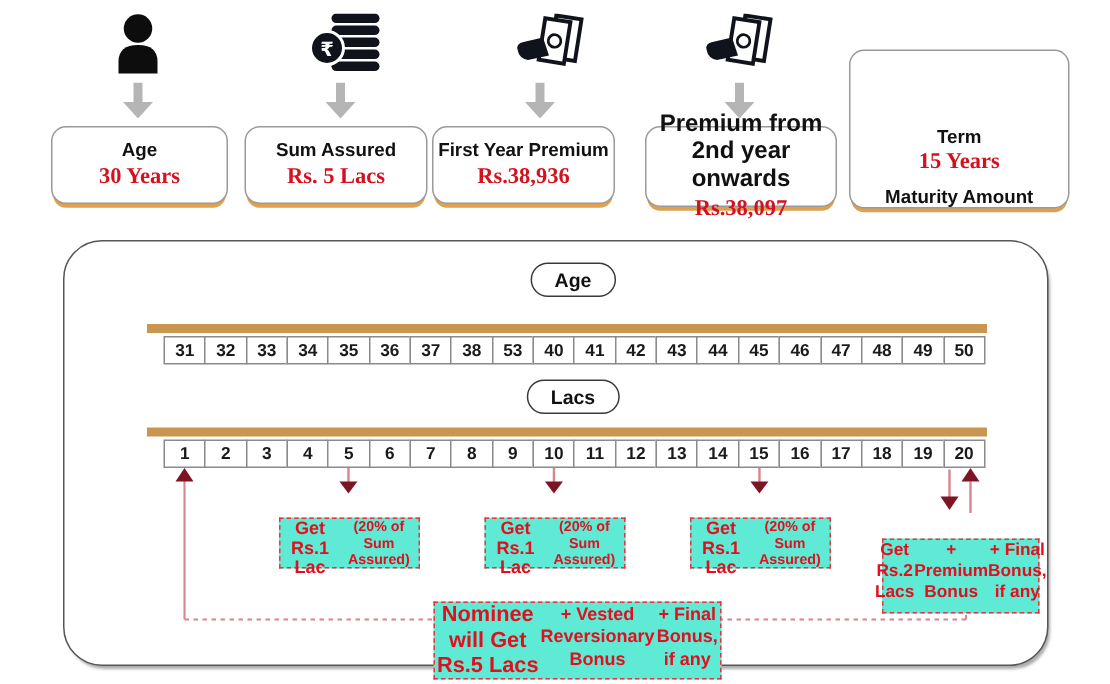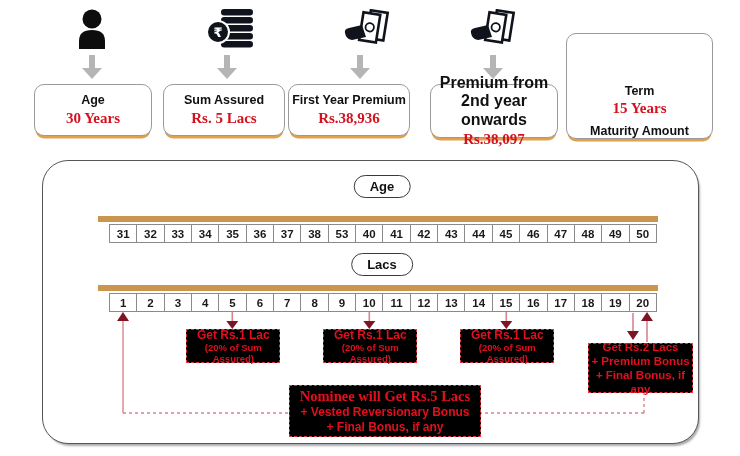--- a/index.html
+++ b/index.html
@@ -44,30 +44,31 @@
   .cellrow{position:absolute;left:66px;width:548px;height:19px;display:flex;}
   .cellrow.age{top:63px;}
   .cellrow.year{top:132px;}
   .cell{
     flex:1;border:1px solid #8a8a8a;margin-left:-1px;background:#fff;
     font-size:11.5px;font-weight:bold;color:#1a1a1a;text-align:center;line-height:18px;
   }
   .cell:first-child{margin-left:0;}
   
   .callout{
-    position:absolute;border:1.5px dashed #e8343c;background:#000000;color:#e20f1e;
-    text-align:center;display:flex;flex-direction:column;justify-content:center;
+    position:absolute;border:1.5px dashed #e8343c;background:#5eead4;color:#e20f1e;
+    text-align:center;display:flex;flex-direction:row;justify-content:center;
     font-weight:bold;
+    margin-top:16px;
   }
   .payout-box{top:168px;width:92px;height:32px;}
   .payout-l1{font-size:12px;line-height:13px;}
   .payout-l2{font-size:9.5px;line-height:11px;}
   .maturity-box{left:545px;top:182px;width:103px;height:48px;font-size:11.5px;line-height:14px;}
   .nominee-box{left:246px;top:224px;width:190px;height:50px;line-height:15px;}
-  .nominee-l1{font-size:14.5px;line-height:17px;font-family:Liberation Serif, serif;}
+  .nominee-l1{font-size:14.5px;line-height:17px;}
   .nominee-l2{font-size:12px;line-height:15px;}
   .overlay{position:absolute;left:0;top:0;width:655px;height:282px;pointer-events:none;}
 </style>
 </head>
 <body>
 
 <div class="canvas">
 
   <svg class="icon" style="left:72px;top:8px" width="40" height="42" viewBox="0 0 40 42">
     <circle cx="20" cy="11" r="9.5" fill="#0d0d0d"></circle>

